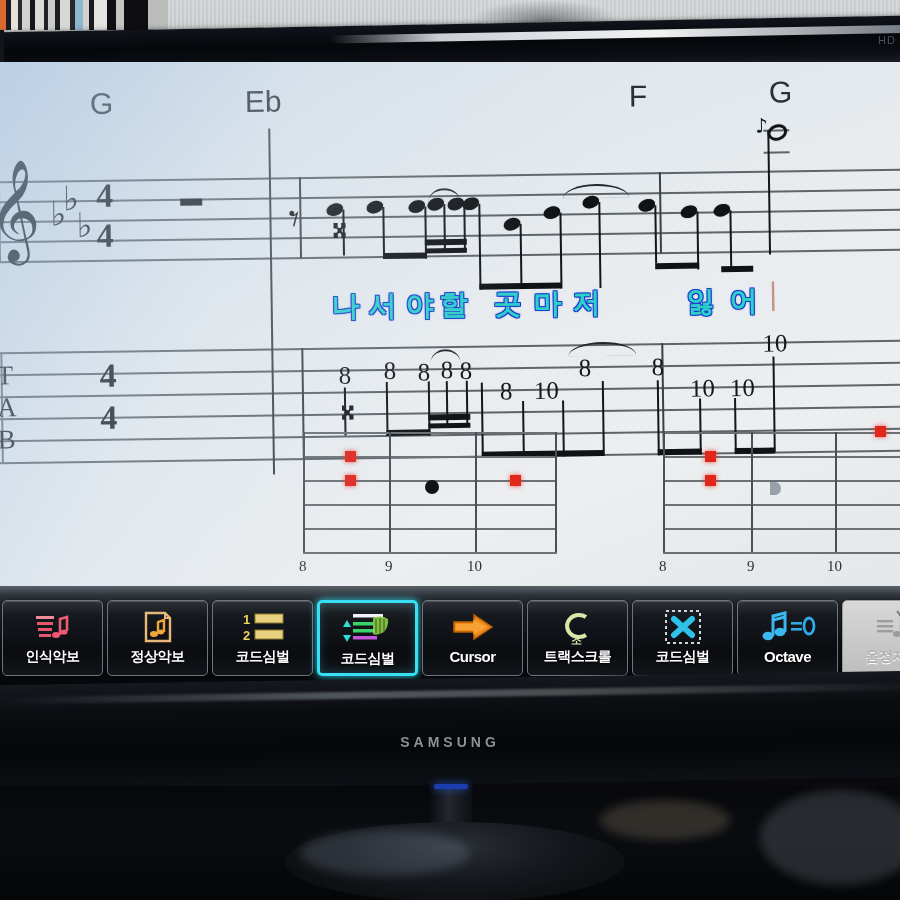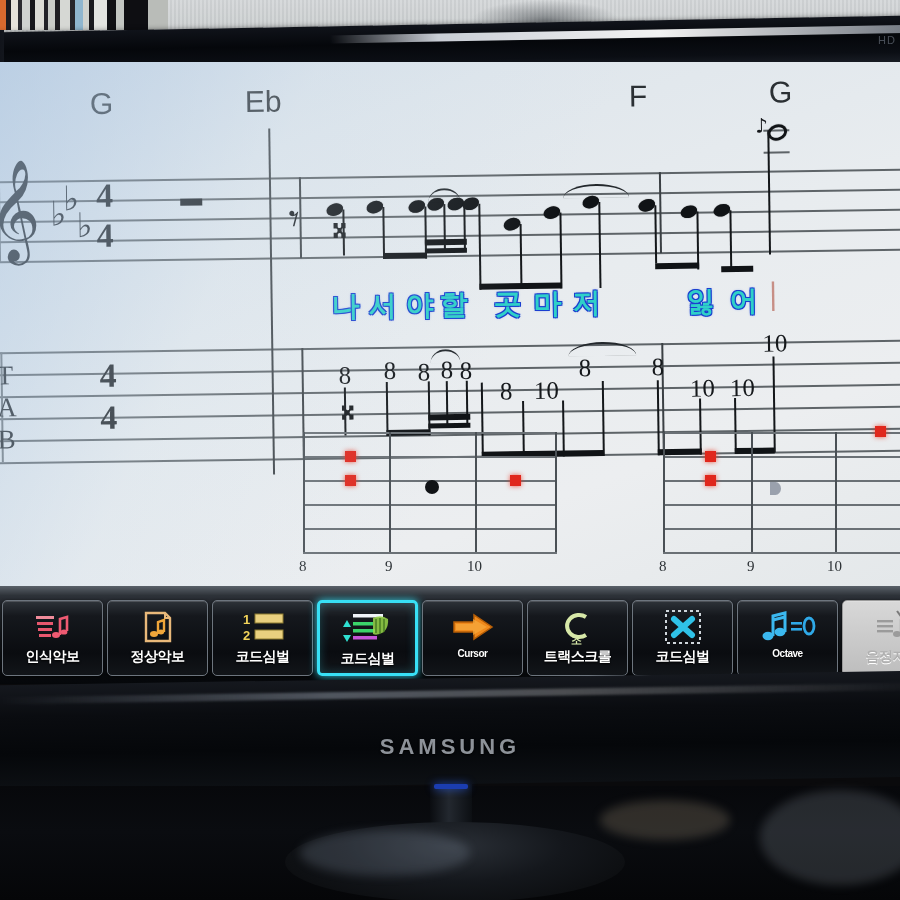--- a/index.html
+++ b/index.html
@@ -78,31 +78,31 @@
   .tbtn{position:relative;width:101px;height:76px;border-radius:5px;
       background:linear-gradient(180deg,#2e3339 0%,#15181d 20%,#0a0c10 70%,#121519 100%);
       border:1.5px solid #6d757e;box-shadow:inset 0 1px 0 rgba(255,255,255,.16),0 1px 3px rgba(0,0,0,.8);
       display:flex;flex-direction:column;align-items:center;justify-content:flex-start;padding-top:7px;box-sizing:border-box;}
   .tbtn.sel{border:3px solid #38e0f5;box-shadow:0 0 9px rgba(56,224,245,.9),inset 0 0 10px rgba(56,224,245,.25);}
   .tbtn.disabled{background:linear-gradient(180deg,#d8d8d8,#bdbdbd);border-color:#9a9a9a;}
   .tbtn .ico{height:38px;display:flex;align-items:center;justify-content:center;}
   .tbtn .lbl{font-family:"DejaVu Sans",sans-serif;font-size:14px;font-weight:700;color:#ffffff;
       text-shadow:0 1px 2px #000;letter-spacing:-.5px;margin-top:2px;white-space:nowrap;}
   .tbtn.disabled .lbl{color:#b0b0b0;text-shadow:0 1px 0 #fff;}
-  .tbtn .lbl.lat{font-family:"Liberation Sans",sans-serif;font-size:10px;}
+  .tbtn .lbl.lat{font-family:"Liberation Sans",sans-serif;font-size:15px;}
 
   
   .bezel-bot{position:absolute;left:-25px;top:678px;width:960px;height:106px;
       background:linear-gradient(180deg,#15181e 0%,#0a0c10 30%,#05070a 65%,#0d1014 100%);
       transform:rotate(-0.9deg);}
   .bezel-bot-gloss{position:absolute;left:0px;top:690px;width:940px;height:7px;
       background:linear-gradient(90deg,rgba(255,255,255,0),rgba(200,212,228,.35) 35%,rgba(255,255,255,.25) 60%,rgba(255,255,255,0));
       transform:rotate(-0.9deg);filter:blur(1px);}
   .brand{position:absolute;left:0;top:734px;width:900px;text-align:center;
-      font-family:"Liberation Sans",sans-serif;font-size:22px;font-weight:700;letter-spacing:4px;
+      font-family:"Liberation Sans",sans-serif;font-size:14px;font-weight:700;letter-spacing:4px;
       color:#8d9299;text-shadow:0 1px 2px #000;}
   .neck{position:absolute;left:430px;top:784px;width:42px;height:70px;
       background:linear-gradient(90deg,#0a0c10,#23282f 45%,#0c0f13);}
   .neck-led{position:absolute;left:434px;top:784px;width:34px;height:5px;background:#1b3db0;
       box-shadow:0 0 8px rgba(40,90,230,.8);border-radius:2px;}
   .basearea{position:absolute;left:0;top:786px;width:900px;height:114px;
       background:linear-gradient(180deg,#07080b 0%,#0a0c10 40%,#050608 100%);}
   .base{position:absolute;left:285px;top:822px;width:340px;height:80px;border-radius:50%;
       background:radial-gradient(ellipse at 50% 30%,#2a2f36 0%,#14171c 45%,#070809 100%);}
   .refl{position:absolute;border-radius:50%;filter:blur(5px);}

